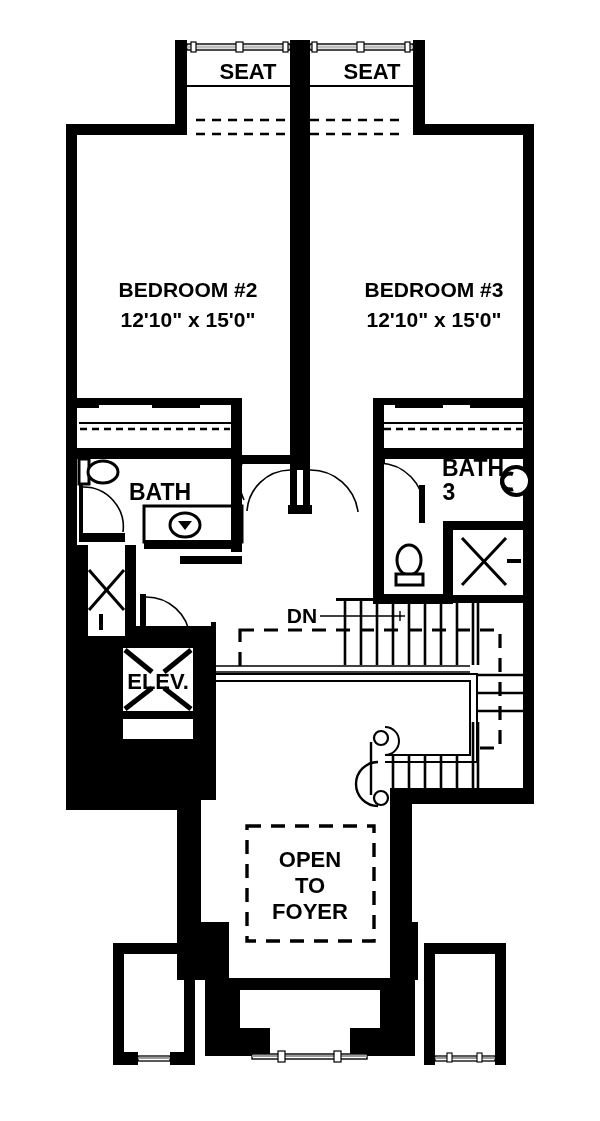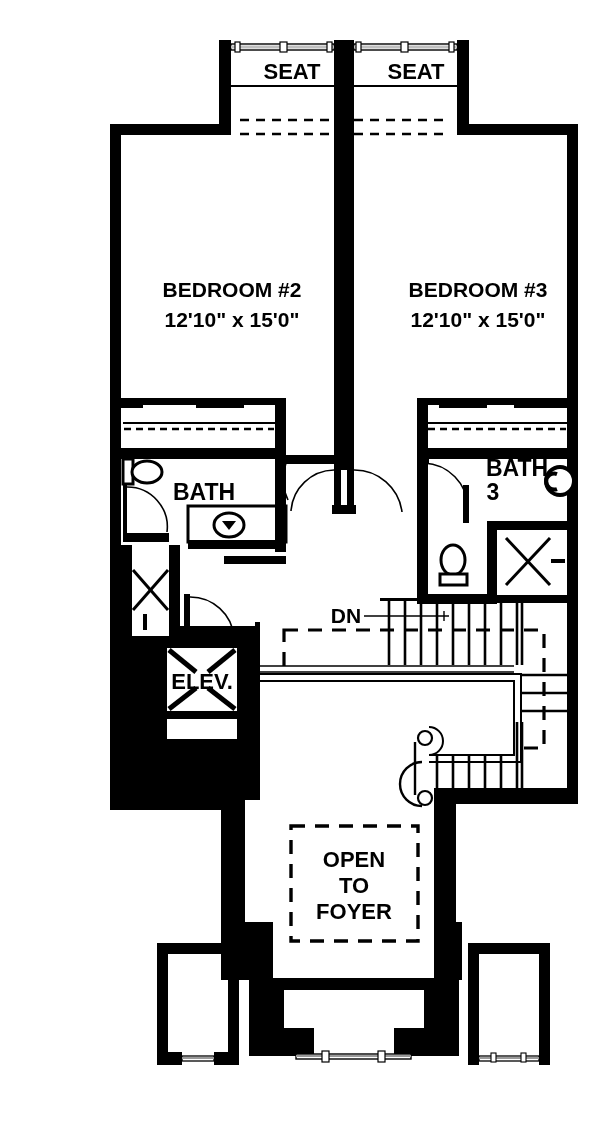--- a/index.html
+++ b/index.html
@@ -1,18 +1,18 @@
 <!DOCTYPE html>
 <html><head>
 <meta charset="utf-8">
 <style>
   html,body{margin:0;padding:0;background:#ffffff;}
   body{width:600px;height:1121px;overflow:hidden;
        font-family:"Liberation Sans", sans-serif;}
-  #plan{position:relative;width:548px;height:1121px;background:#fff;padding-left:44px;}
+  #plan{position:relative;width:548px;height:1121px;background:#fff;}
   svg#floorplan{display:block;width:600px;height:1121px;}
   text{font-family:"Liberation Sans", sans-serif;font-weight:bold;fill:#000;}
 </style>
 </head>
 <body>
 
 <div id="plan">
 <svg id="floorplan" viewBox="0 0 600 1121" xmlns="http://www.w3.org/2000/svg">
 
   <rect x="0" y="0" width="600" height="1121" fill="#ffffff"></rect>

